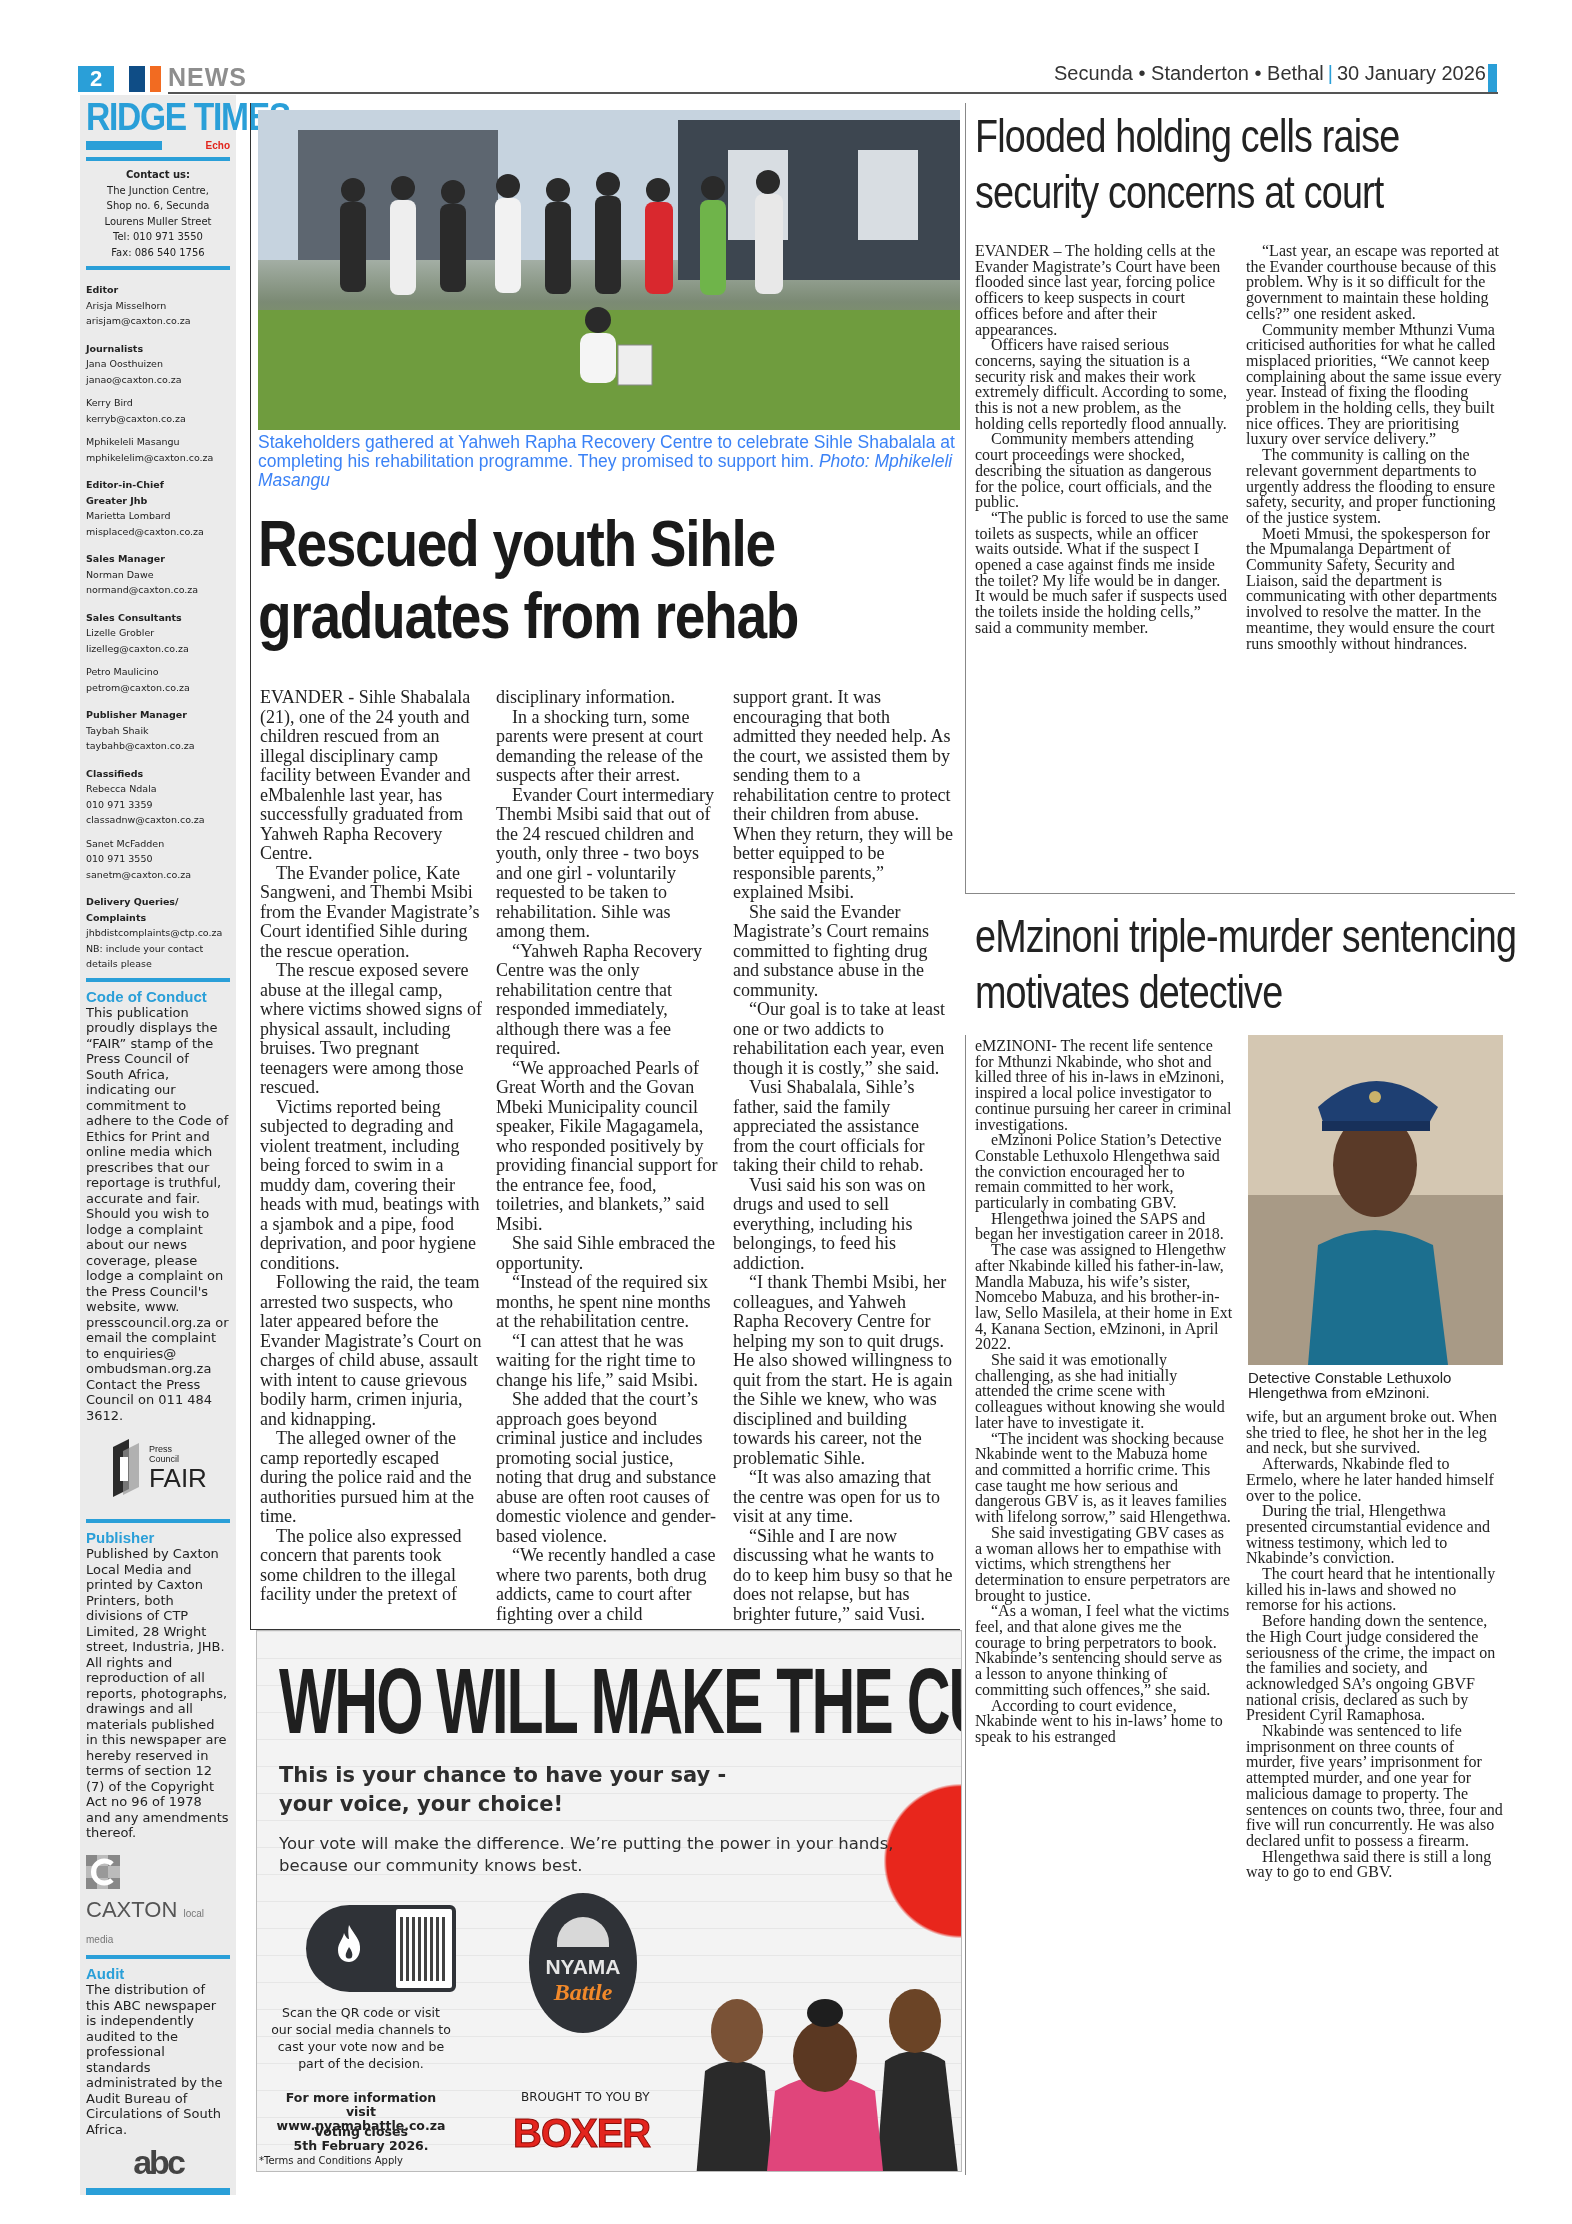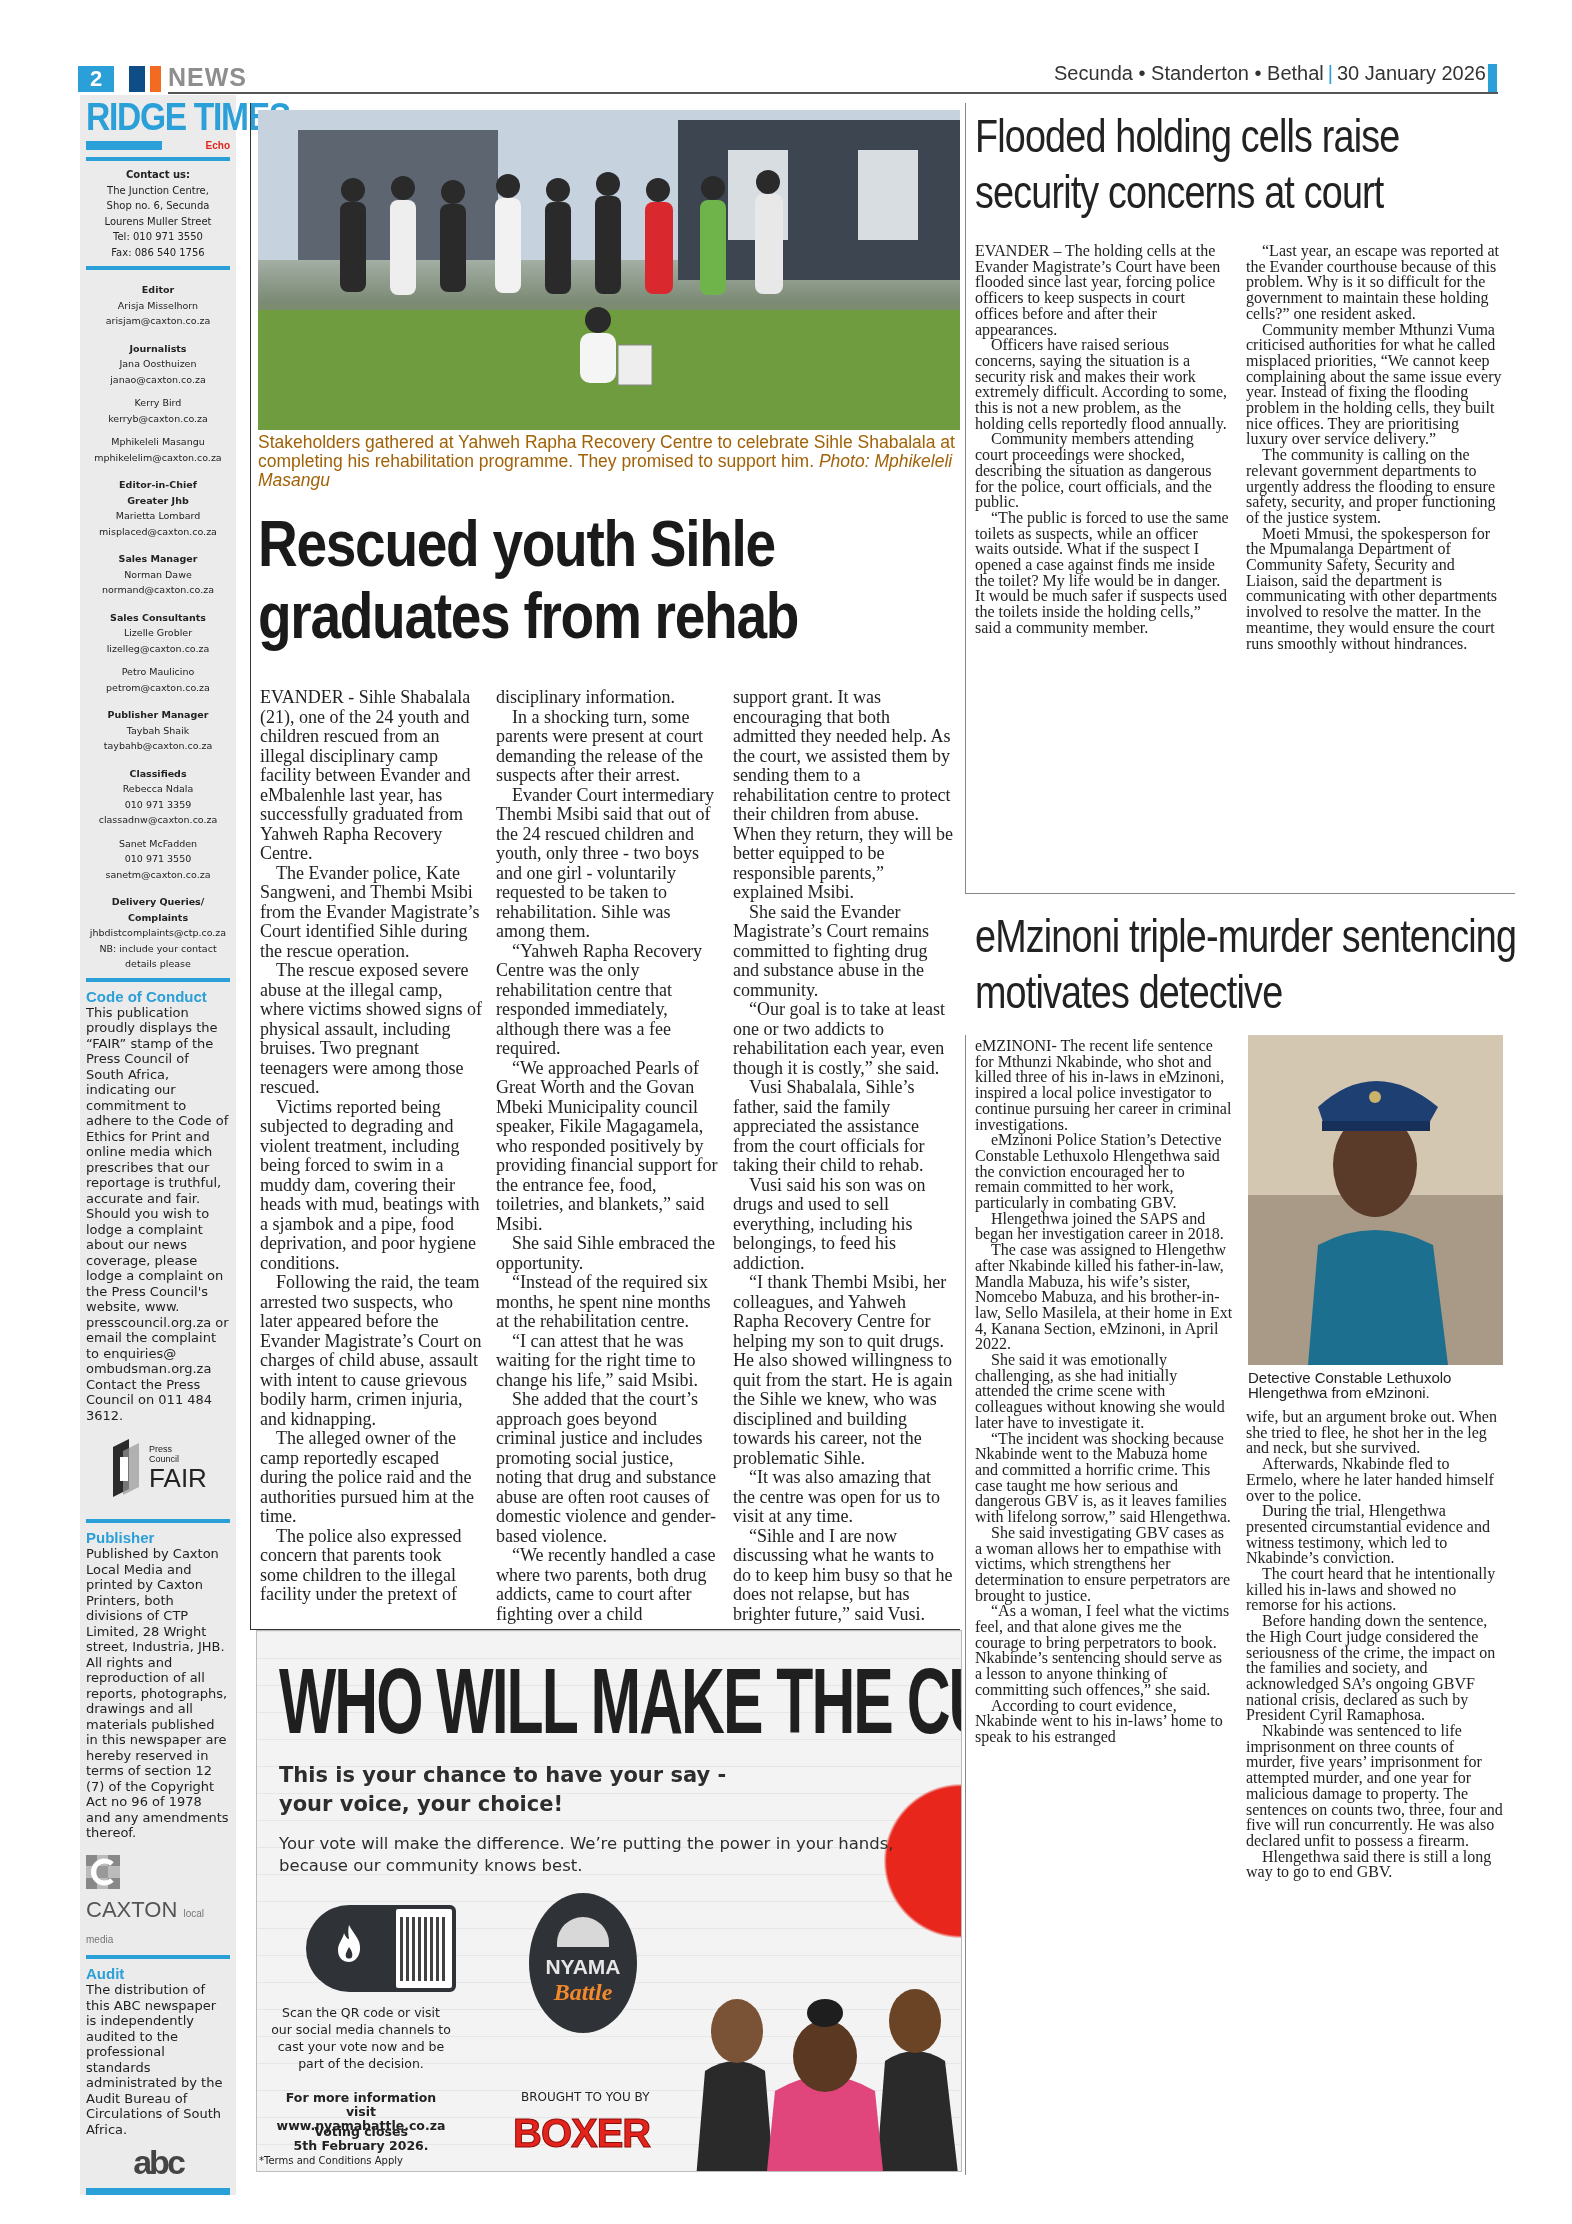--- a/index.html
+++ b/index.html
@@ -18,36 +18,36 @@
 
   
   .sidebar { position: absolute; left: 80px; top: 95px; width: 156px; height: 2100px; background: #ebebeb; font-family: "DejaVu Sans", sans-serif; font-size: 10.2px; line-height: 15.5px; color: #222; padding: 0 6px; }
   .masthead { font: bold 39px "Liberation Sans", sans-serif; color: #2a9fd8; letter-spacing: -1.5px; transform: scaleX(0.86); transform-origin: left top; white-space: nowrap; margin-top: 2px; height: 40px; line-height: 40px; }
   .mast-sub { display: flex; align-items: center; height: 12px; margin-top: 2px; }
   .mast-bar { width: 76px; height: 9px; background: #2a9fd8; }
   .mast-echo { margin-left: auto; font: bold 10px "Liberation Sans", sans-serif; color: #e2241b; padding-left: 38px; }
   .blue-rule { height: 4px; background: #2a9fd8; margin: 6px 0; }
   .contact { text-align: center; font-size: 10px; line-height: 15.5px; }
   .contact .ttl { font-weight: bold; }
-  .staff-grp { margin-top: 12px; font-size: 9.5px; line-height: 15.5px; text-align: center; }
+  .staff-grp { margin-top: 12px; font-size: 9.5px; line-height: 15.5px; }
   .staff-grp .role { font-weight: bold; }
   .staff-sub { margin-top: 8px; }
   .side-sec-title { font: bold 15px "Liberation Sans", sans-serif; color: #2a9fd8; margin-top: 2px; }
   .side-body { font-size: 13px; line-height: 15.5px; }
   .fair-logo { display: flex; align-items: center; justify-content: center; height: 90px; gap: 6px; }
   .fair-txt { font-family: "Liberation Sans", sans-serif; color: #222; line-height: 10px; font-size: 9px; }
   .fair-txt b { display: block; font-size: 26px; line-height: 28px; font-weight: normal; }
   .caxton { font: 22px "Liberation Sans", sans-serif; color: #555; margin-top: 4px; }
   .caxton small { font-size: 10px; color: #777; }
   .abc { text-align: center; font: bold 34px "Liberation Sans", sans-serif; color: #444; letter-spacing: -3px; margin-top: 6px; }
 
   
   .lead-box { position: absolute; left: 250px; top: 103px; width: 710px; height: 1527px; border-left: 1px solid #333; border-bottom: 1px solid #333; }
   .lead-photo { position: absolute; left: 258px; top: 110px; width: 702px; height: 320px; overflow: hidden; background: linear-gradient(180deg, #c8d6e4 0%, #d7dde3 30%, #7b8a74 60%, #7ea54d 80%, #6c9a3a 100%); }
-  .photo-caption { position: absolute; left: 258px; top: 433px; width: 700px; font: 17.5px "Liberation Sans", sans-serif; line-height: 19px; color: #a16207; }
+  .photo-caption { position: absolute; left: 258px; top: 433px; width: 700px; font: 17.5px "Liberation Sans", sans-serif; line-height: 19px; color: #3b82f6; }
   .photo-caption i { font-style: italic; }
   .lead-headline { position: absolute; left: 258px; top: 508px; width: 700px; font: bold 64px "Liberation Sans", sans-serif; line-height: 72px; letter-spacing: -1.5px; color: #1a1a1a; transform: scaleX(0.86); transform-origin: left top; width: 820px; }
   .col { position: absolute; font-size: 18px; line-height: 19.5px; color: #222; text-align: left; }
   .col p { text-indent: 16px; }
   .col p.first { text-indent: 0; }
 
   
   .flood-headline { position: absolute; left: 975px; top: 108px; width: 540px; font: 46px "Liberation Sans", sans-serif; line-height: 56px; color: #222; letter-spacing: -1px; transform: scaleX(0.82); transform-origin: left top; width: 660px; }
   .right-rule { position: absolute; left: 965px; top: 103px; width: 1px; height: 790px; background: #888; }
   .flood-bottom { position: absolute; left: 965px; top: 893px; width: 550px; height: 1px; background: #888; }

